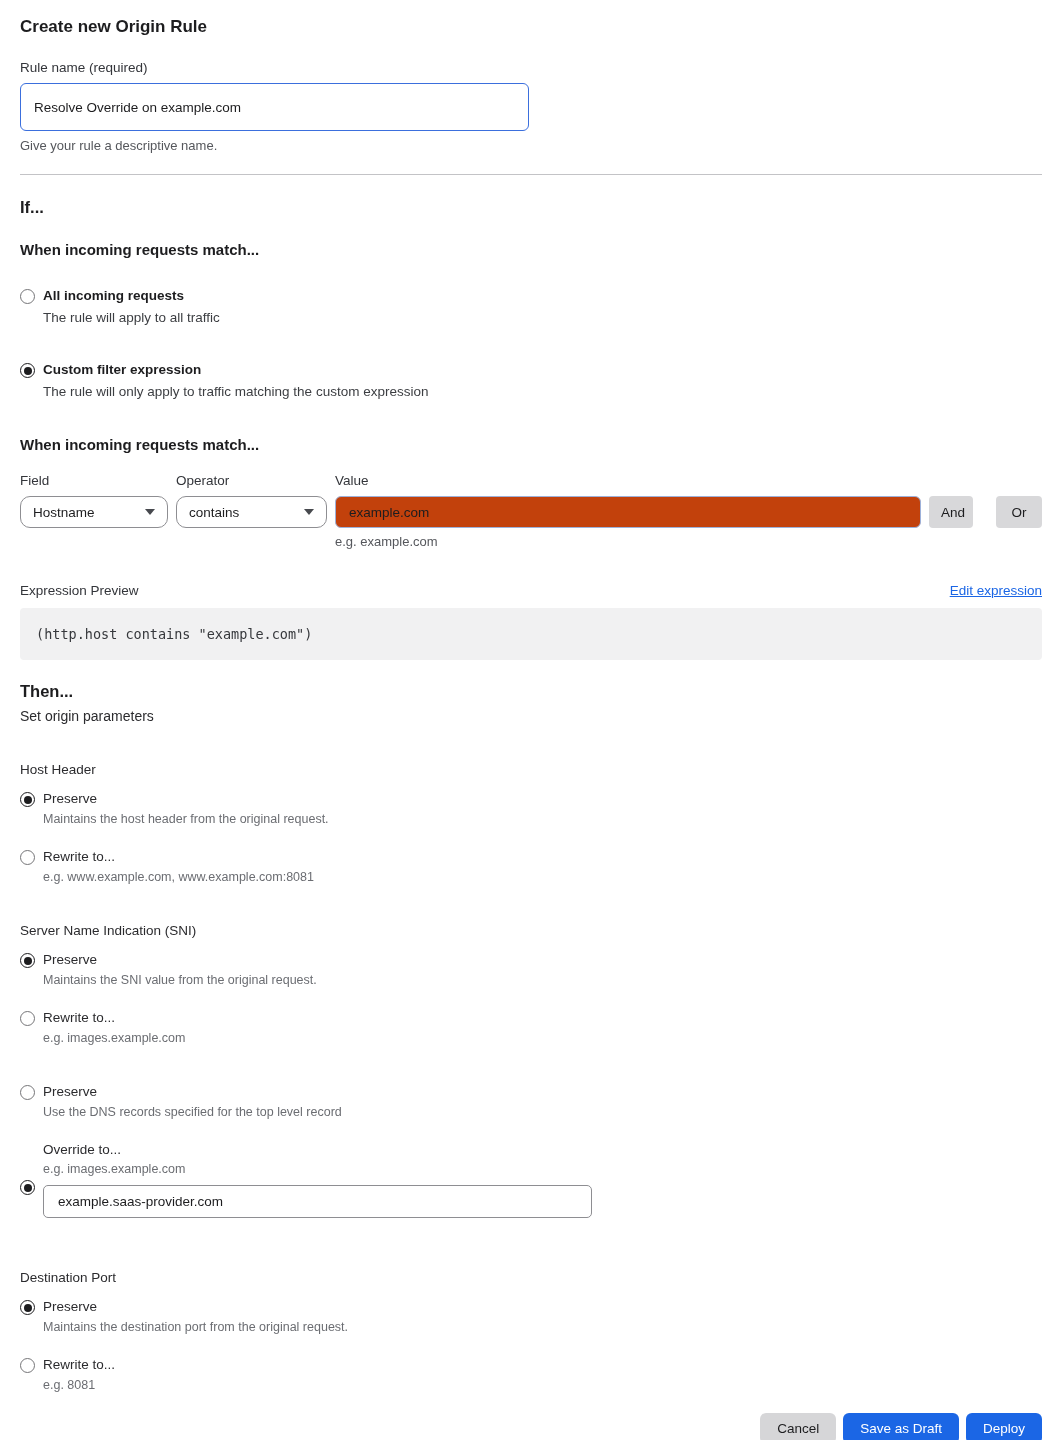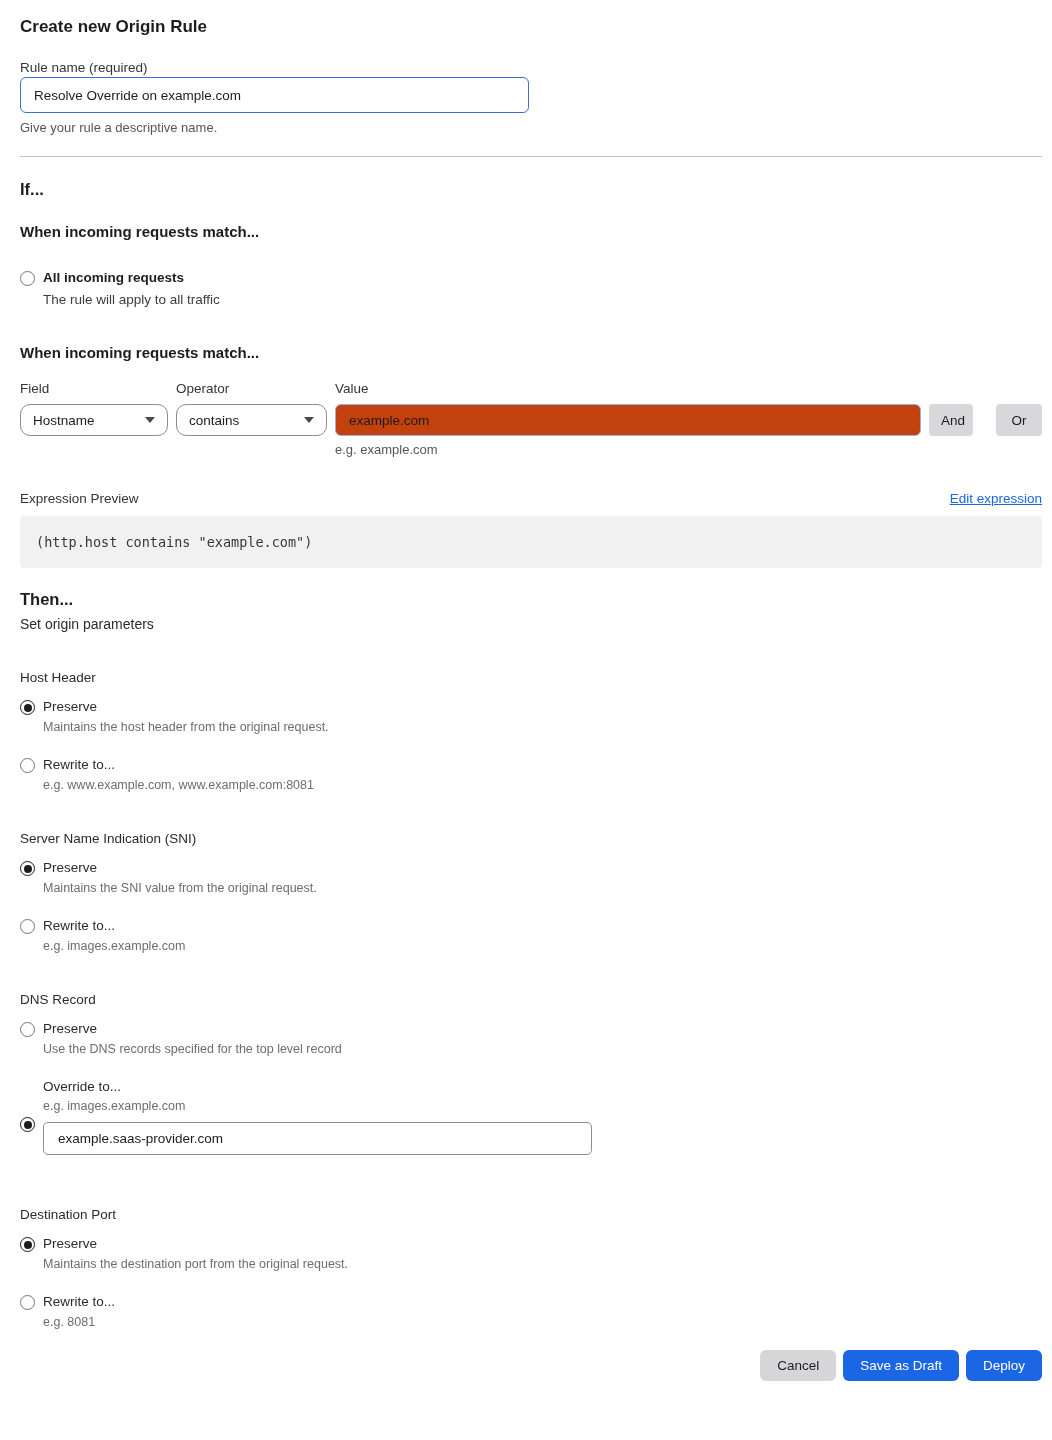--- a/index.html
+++ b/index.html
@@ -8,21 +8,21 @@
     width: 1052px;
     font-family: "Liberation Sans", sans-serif;
     color: #2b2b2e;
   }
   .container { padding: 16px 10px 13px 20px; }
 
   .page-title { font-size: 17px; font-weight: 700; color: #1d1d1f; line-height: 22px; }
 
   .field-label { font-size: 13.5px; color: #33353a; margin-top: 22px; }
   .rule-input {
-    margin-top: 2px; width: 509px; height: 36px;
+    margin-top: 8px; width: 509px; height: 48px;
     border: 1px solid #3b6fdd; border-radius: 6px;
     padding: 0 13px; font-size: 13.5px; color: #1d1d1f;
     font-family: "Liberation Sans", sans-serif; outline: none; background: #fff;
   }
   .helper { font-size: 13px; color: #55575c; margin-top: 7px; }
 
   hr.divider { border: none; border-top: 1px solid #c3c3c6; margin-top: 21px; }
 
   .h-if { font-size: 16.5px; font-weight: 700; color: #1d1d1f; margin-top: 23px; }
   .h-match { font-size: 15px; font-weight: 700; color: #1d1d1f; margin-top: 24px; }
@@ -125,20 +125,27 @@
   <div class="h-match">When incoming requests match...</div>
 
   <div class="opt" style="margin-top:30px">
     <span class="radio"></span>
     <div>
       <div class="opt-label-bold">All incoming requests</div>
       <div class="opt-desc">The rule will apply to all traffic</div>
     </div>
   </div>
 
+  <div class="opt" style="margin-top:36px">
+    <span class="radio checked"></span>
+    <div>
+      <div class="opt-label-bold">Custom filter expression</div>
+      <div class="opt-desc">The rule will only apply to traffic matching the custom expression</div>
+    </div>
+  </div>
 
   <div class="h-match" style="margin-top:36px">When incoming requests match...</div>
 
   <div class="builder">
     <div class="col-label">Field</div>
     <div class="col-label">Operator</div>
     <div class="col-label" style="grid-column:3 / 6">Value</div>
 
     <div class="select">
       <span>Hostname</span>
@@ -201,21 +208,20 @@
       <span class="radio"></span>
       <div>
         <div class="opt-label">Rewrite to...</div>
         <div class="opt-desc-sm">e.g. images.example.com</div>
       </div>
     </div>
   </div>
 
   
   <div class="group">
-    <div class="group-title">DNS Record</div>
     <div class="opt">
       <span class="radio"></span>
       <div>
         <div class="opt-label">Preserve</div>
         <div class="opt-desc-sm">Use the DNS records specified for the top level record</div>
       </div>
     </div>
     <div class="opt">
       <span class="radio override-radio checked"></span>
       <div>

